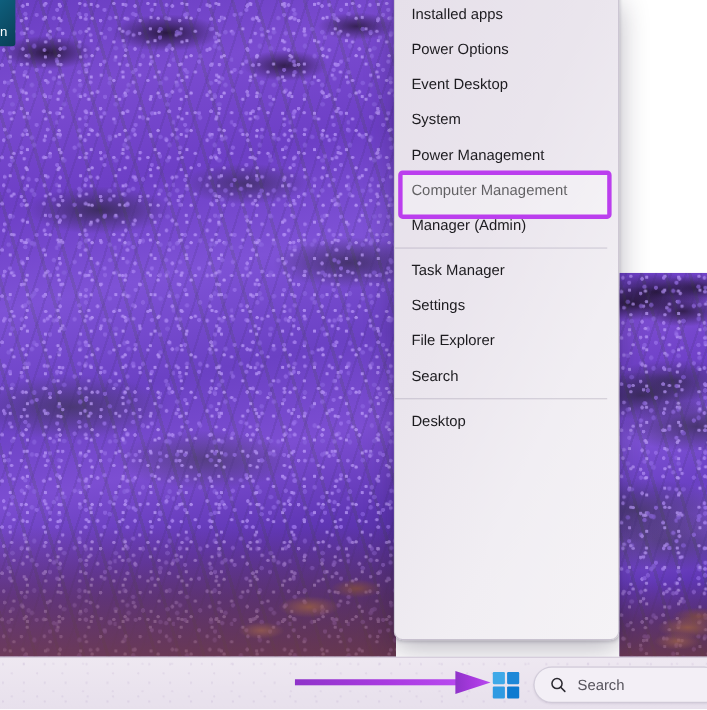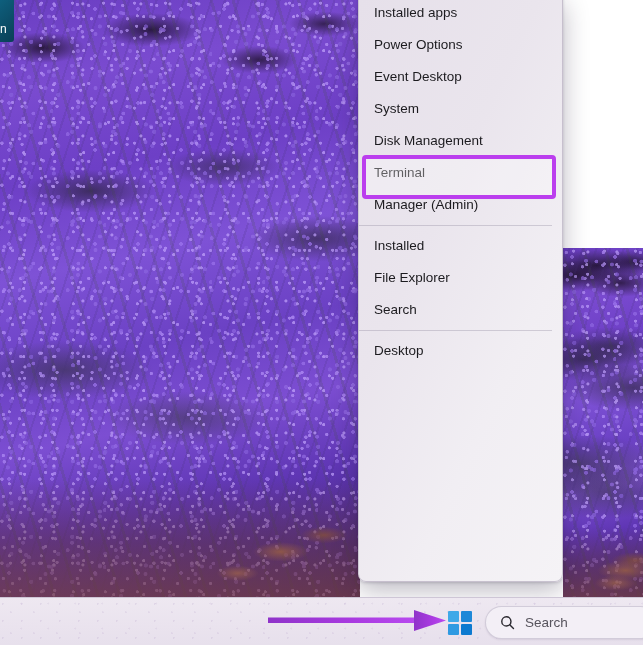--- a/index.html
+++ b/index.html
@@ -226,35 +226,38 @@
       <div class="menu-item">
         <span class="mi-label">Power Options</span>
       </div>
       <div class="menu-item">
         <span class="mi-label">Event Desktop</span>
       </div>
       <div class="menu-item">
         <span class="mi-label">System</span>
       </div>
       <div class="menu-item">
-        <span class="mi-label">Disk Management</span>
-      </div>
-      <div class="menu-item">
-        <span class="mi-label">Terminal</span>
+        <span class="mi-label">Power Management</span>
+      </div>
+      <div class="menu-item">
+        <span class="mi-label">Computer Management</span>
       </div>
       <div class="menu-item">
         <span class="mi-label">Manager (Admin)</span>
       </div>
     </div>
 
     <div class="menu-sep"></div>
 
     <div class="menu-group">
       <div class="menu-item">
-        <span class="mi-label">Installed</span>
+        <span class="mi-label">Task Manager</span>
+      </div>
+      <div class="menu-item">
+        <span class="mi-label">Settings</span>
       </div>
       <div class="menu-item">
         <span class="mi-label">File Explorer</span>
       </div>
       <div class="menu-item">
         <span class="mi-label">Search</span>
       </div>
     </div>
 
     <div class="menu-sep"></div>

